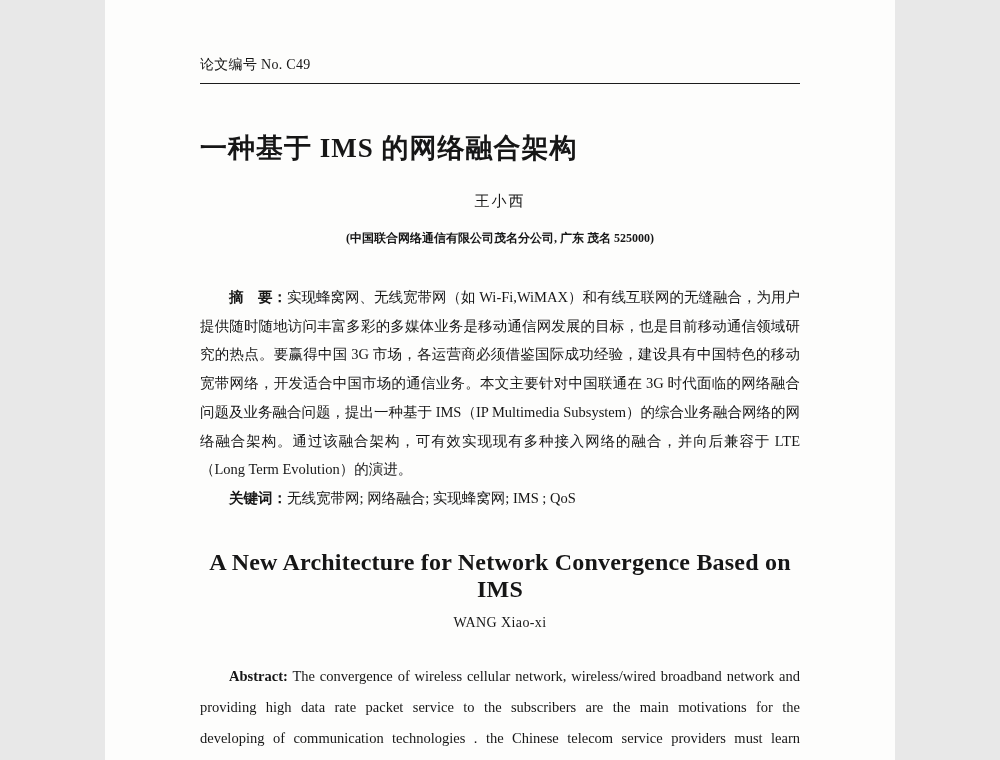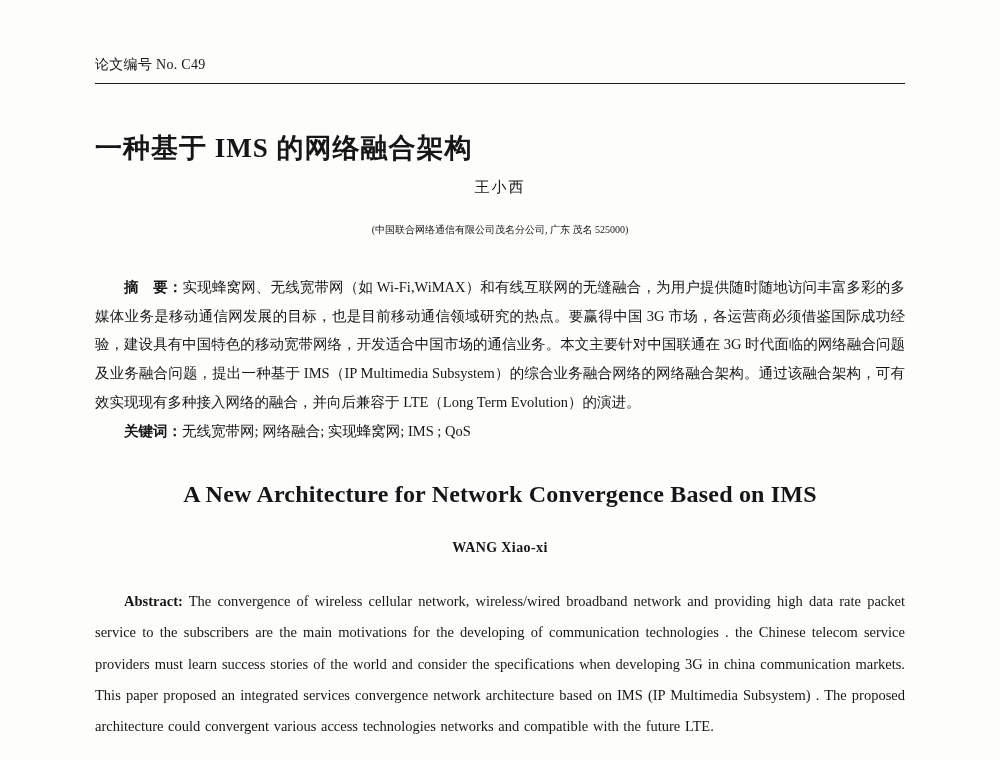--- a/index.html
+++ b/index.html
@@ -2,21 +2,21 @@
 <html><head>
 <meta charset="utf-8">
 <style>
   html, body {
     margin: 0;
     padding: 0;
     background: #e8e8e8;
   }
   .page {
     position: relative;
-    width: 1000px;
+    width: 790px;
     height: 760px;
     margin: 0 auto;
     background: #fdfdfc;
     color: #161616;
     font-family: "Liberation Serif", "DejaVu Serif", serif;
     overflow: hidden;
     box-sizing: border-box;
     padding: 56px 95px 0 95px;
   }
   .running-head {
@@ -31,29 +31,30 @@
     border-top: 1.6px solid #1c1c1c;
     margin: 9px 0 0 0;
   }
   .title-zh {
     margin: 46px 0 0 0;
     font-size: 27px;
     font-weight: bold;
     letter-spacing: 1px;
   }
   .author-zh {
-    margin-top: 12px;
+    margin-top: 26px;
     text-align: center;
     font-size: 15px;
     letter-spacing: 2px;
   }
   .affiliation-zh {
-    margin-top: 26px;
+    margin-top: 19px;
     text-align: center;
-    font-size: 10px;
+    font-size: 12px;
+    font-weight: bold;
   }
   .abstract-zh {
     margin: 36px 0 0 0;
     font-size: 14.5px;
     line-height: 1.98;
     text-align: justify;
     text-indent: 2em;
   }
   .abstract-zh b, .keywords b {
     font-weight: bold;
@@ -66,24 +67,24 @@
   }
   .title-en {
     margin: 36px 0 0 0;
     text-align: center;
     font-size: 24px;
     font-weight: bold;
     letter-spacing: 0.2px;
     font-family: Liberation Serif, serif;
   }
   .author-en {
-    margin-top: 32px;
+    margin-top: 12px;
     text-align: center;
     font-size: 14px;
-    font-weight: 700;
+    font-weight: 400;
     letter-spacing: 0.4px;
   }
   .affiliation-en {
     margin-top: 10px;
     text-align: center;
     font-size: 14px;
   }
   .abstract-en {
     margin: 30px 0 0 0;
     font-size: 14.5px;

